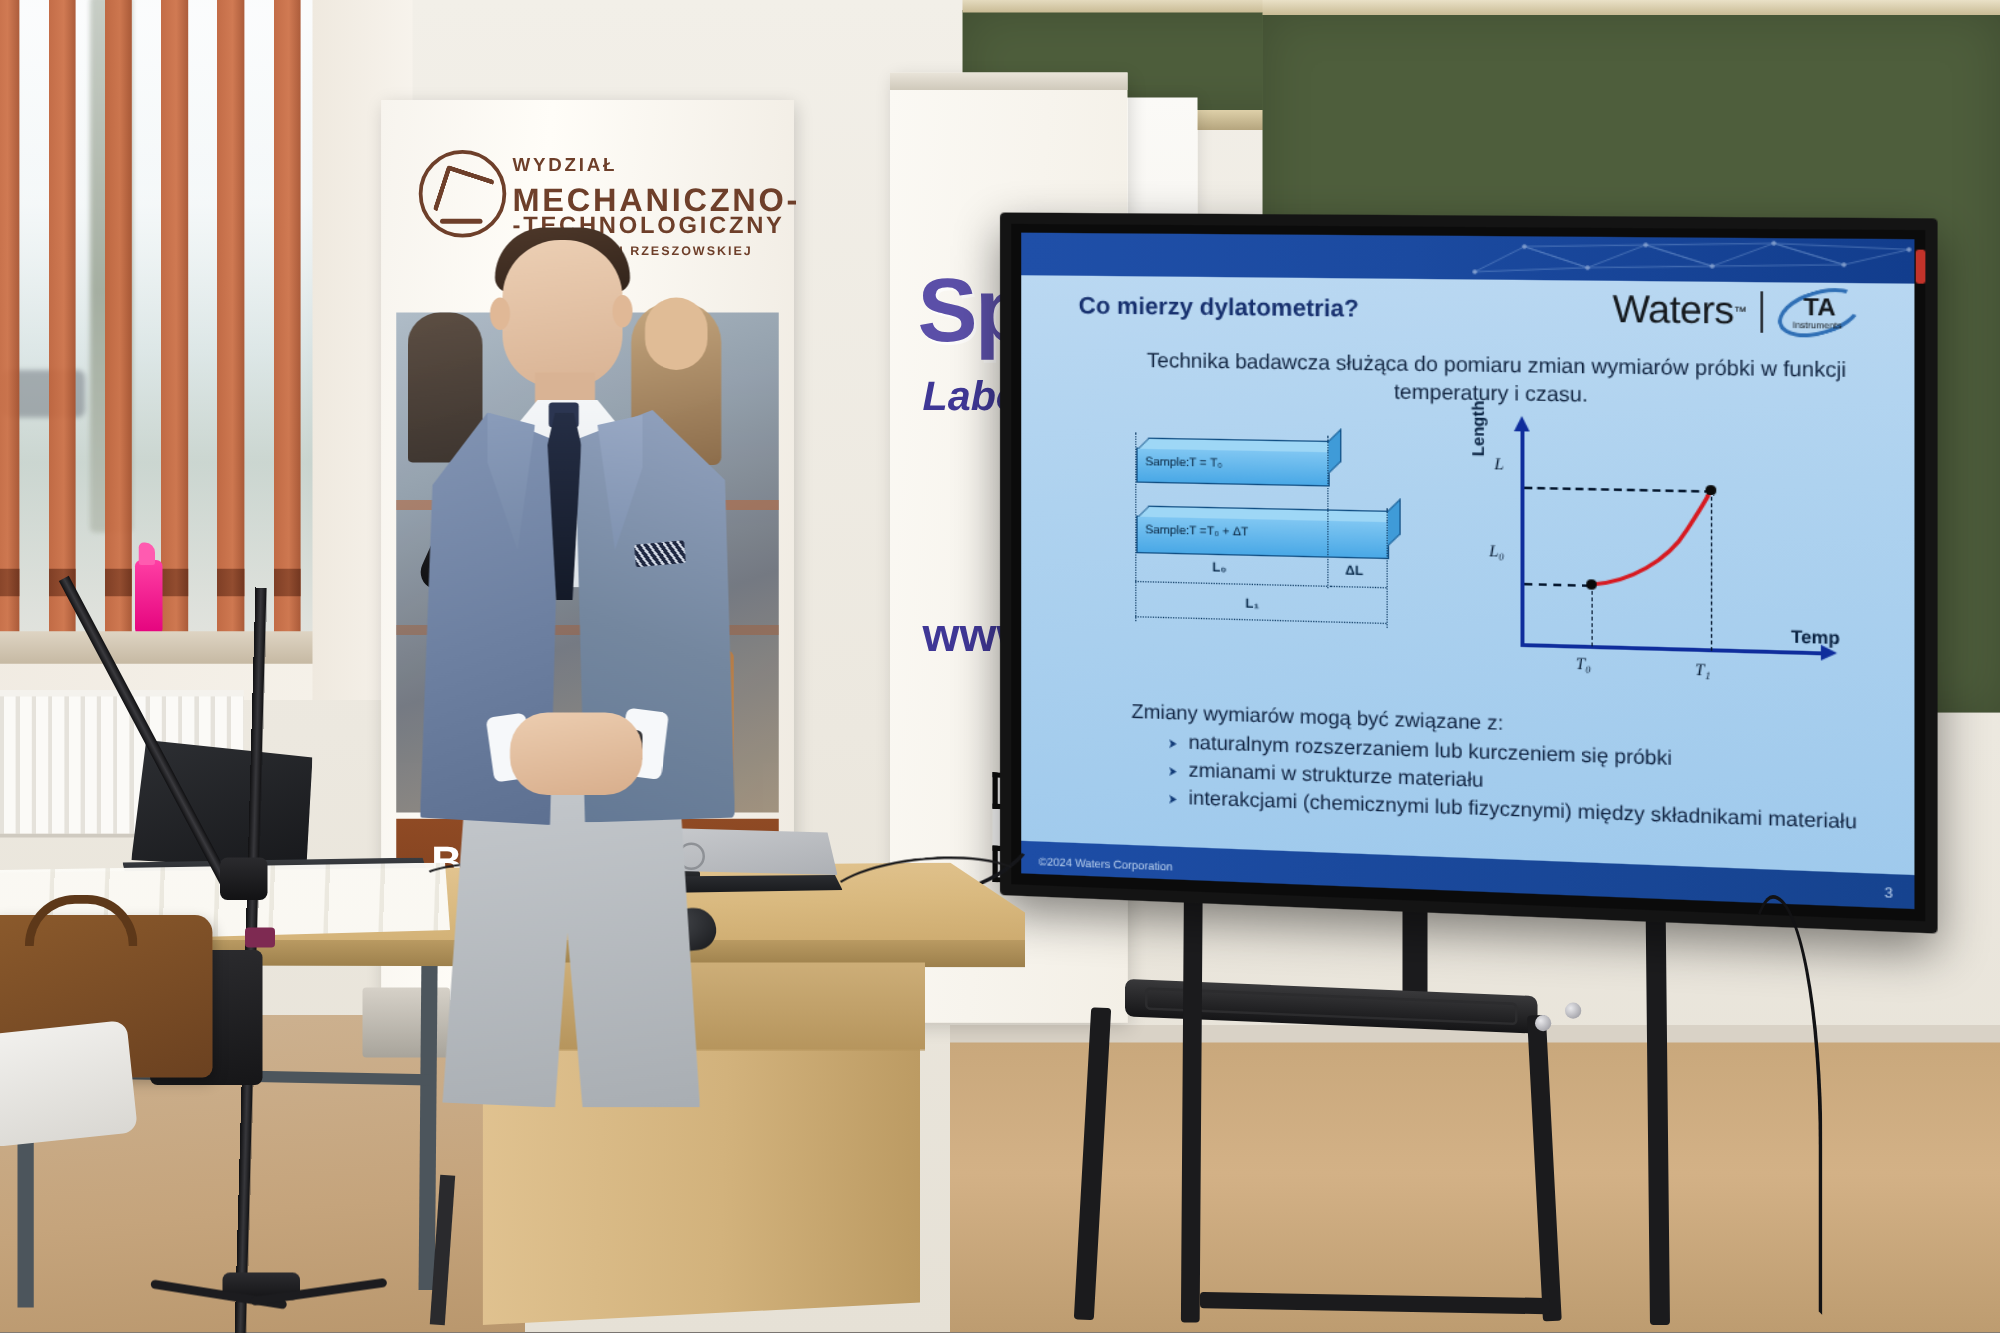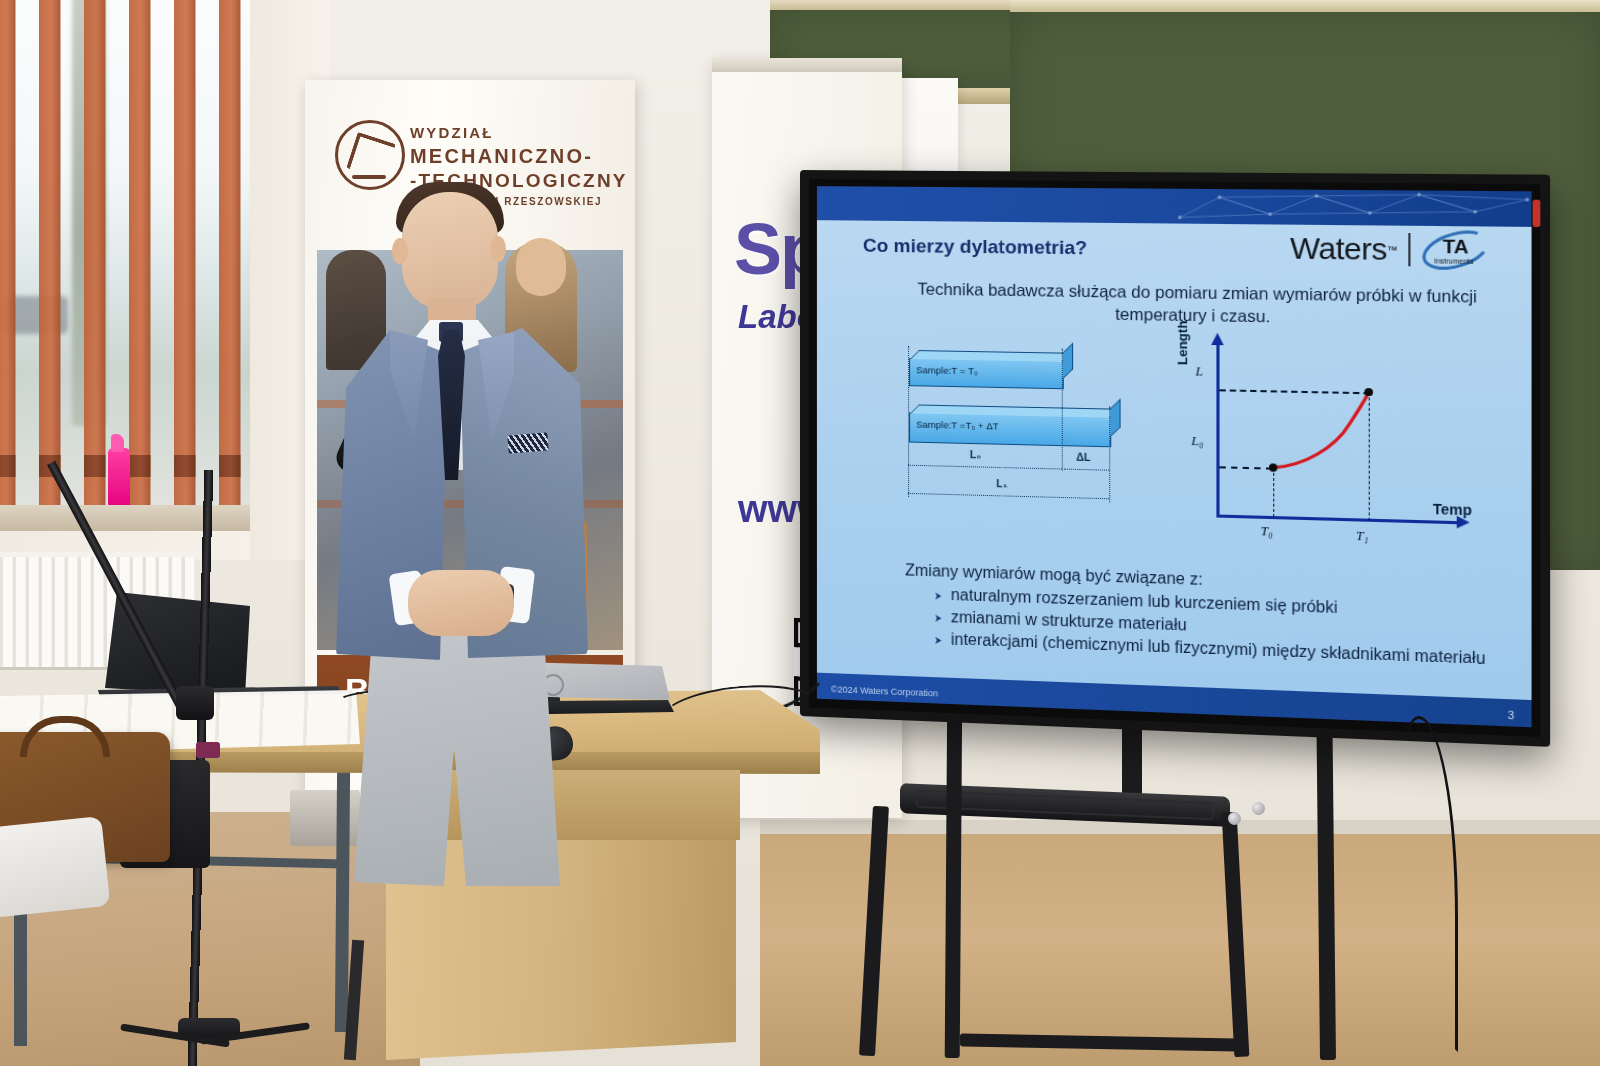--- a/index.html
+++ b/index.html
@@ -76,21 +76,21 @@
   .banner-logo{position:absolute;left:30px;top:40px;width:64px;height:64px;
       border:3px solid #6e3f2a;border-radius:50%;}
   .banner-logo:after{content:"";position:absolute;left:13px;top:14px;width:36px;height:34px;
       border-left:4px solid #6e3f2a;border-top:4px solid #6e3f2a;
       transform:rotate(18deg);border-radius:3px;}
   .banner-logo:before{content:"";position:absolute;left:14px;bottom:8px;width:34px;height:4px;
       background:#6e3f2a;border-radius:2px;}
   .banner-txt{position:absolute;left:105px;color:#6e3f2a;letter-spacing:2.2px;
       font-weight:700;}
   #bt1{top:44px;font-size:15px;}
-  #bt2{top:65px;font-size:20px;}
+  #bt2{top:65px;font-size:26px;}
   #bt3{top:90px;font-size:19px;}
   #bt4{top:116px;font-size:10px;letter-spacing:1.6px;}
   .banner-photo{position:absolute;left:12px;top:170px;width:306px;height:400px;
       background:linear-gradient(160deg,#a9b7c4 0%,#8c9aa8 30%,#6a707a 62%,#9a8b76 100%);
       opacity:.92;}
   .banner-photo .shelf{position:absolute;left:0;top:150px;width:100%;height:8px;background:rgba(180,90,40,.55);}
   .banner-photo .shelf2{position:absolute;left:0;top:250px;width:100%;height:8px;background:rgba(160,80,35,.45);}
   .banner-photo .mach{position:absolute;left:150px;top:270px;width:120px;height:120px;
       background:linear-gradient(140deg,#b5651d,#d4812f);opacity:.75;border-radius:6px;}
   .banner-brown{position:absolute;left:12px;top:575px;width:306px;height:105px;

